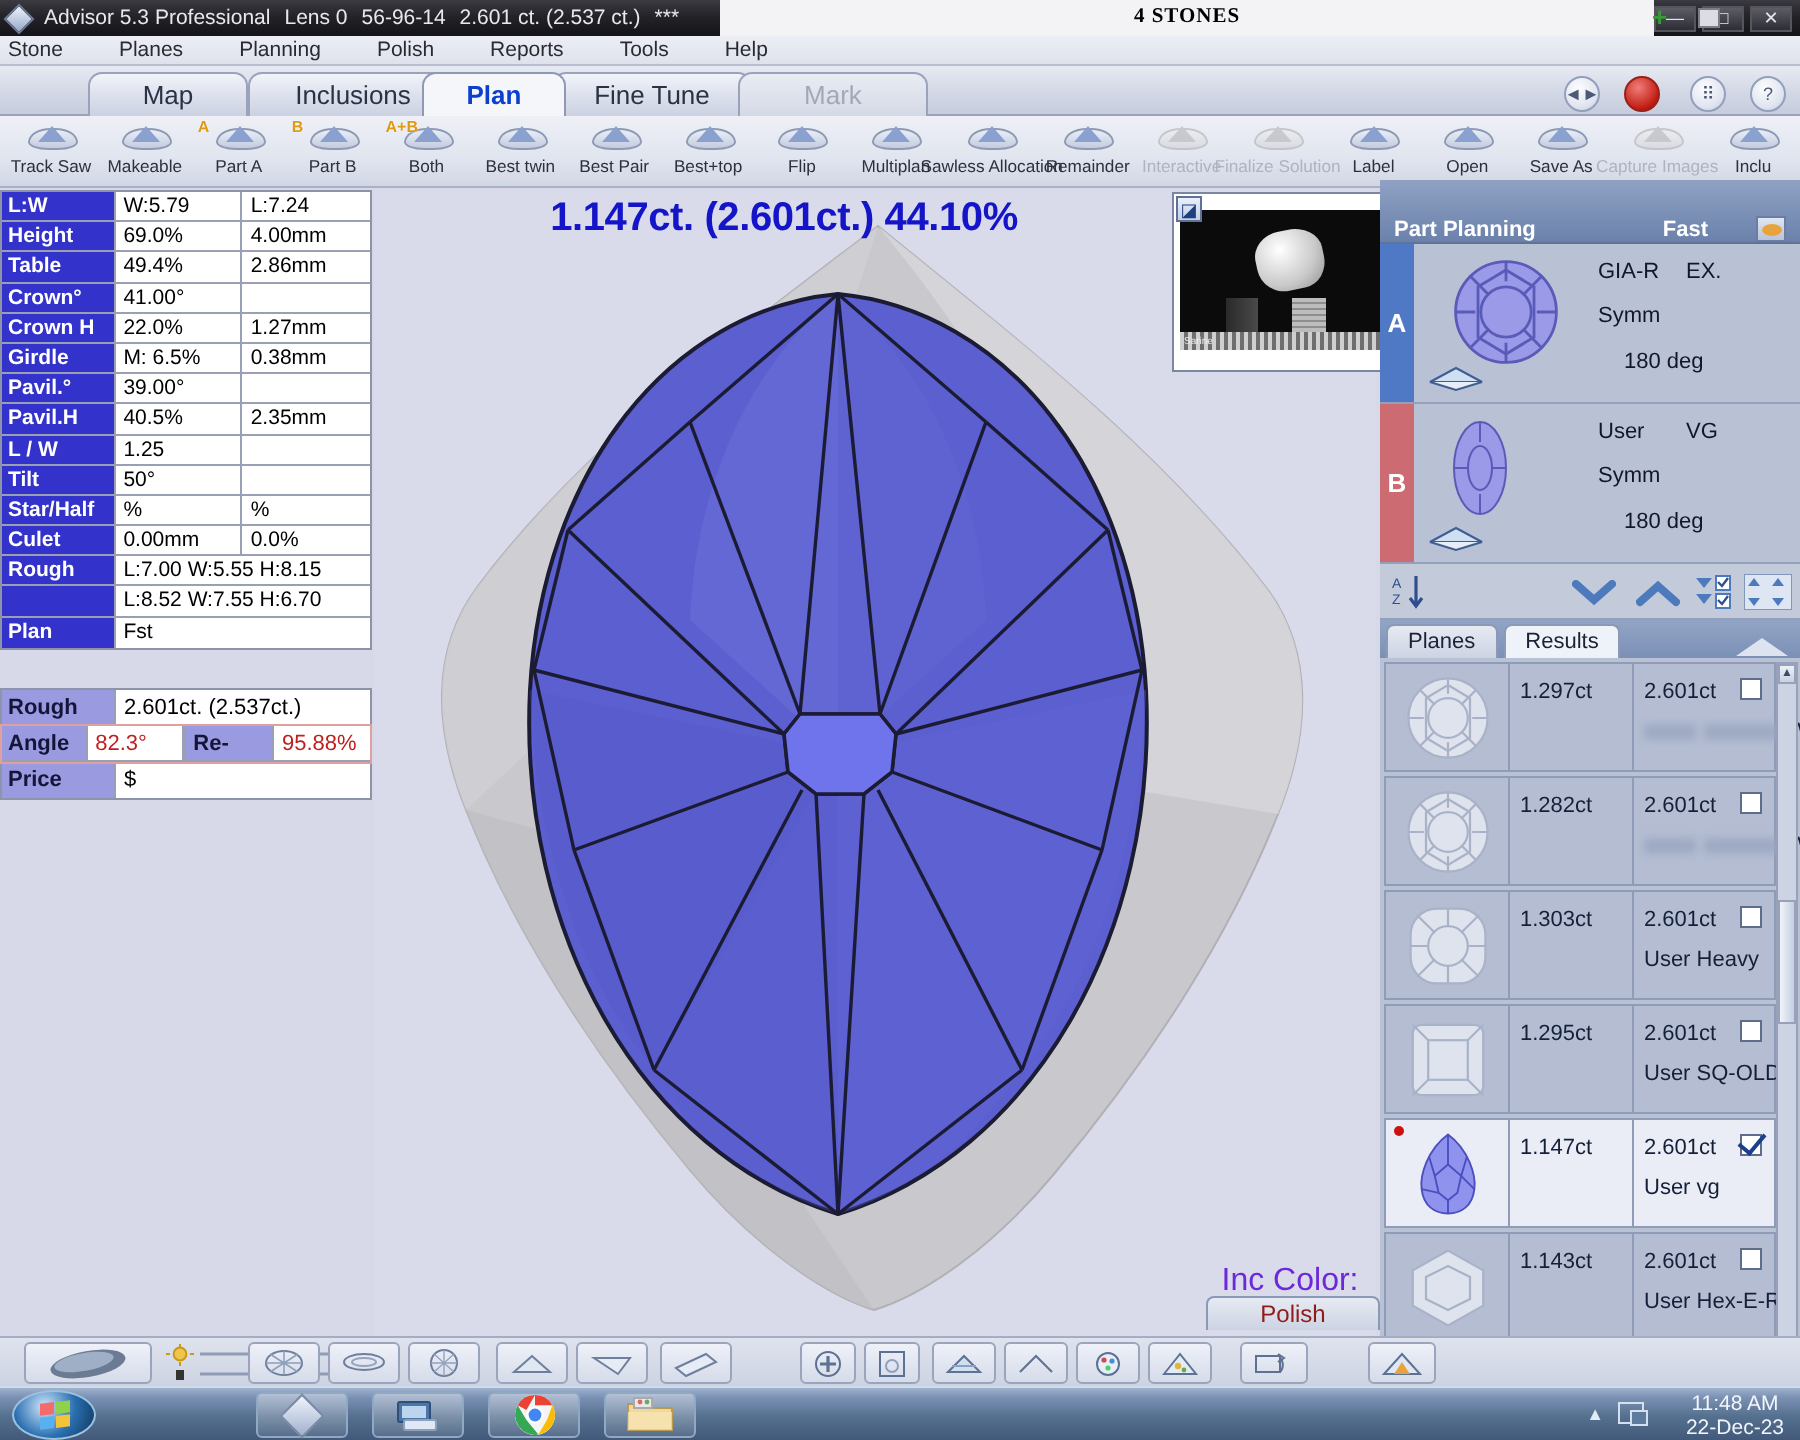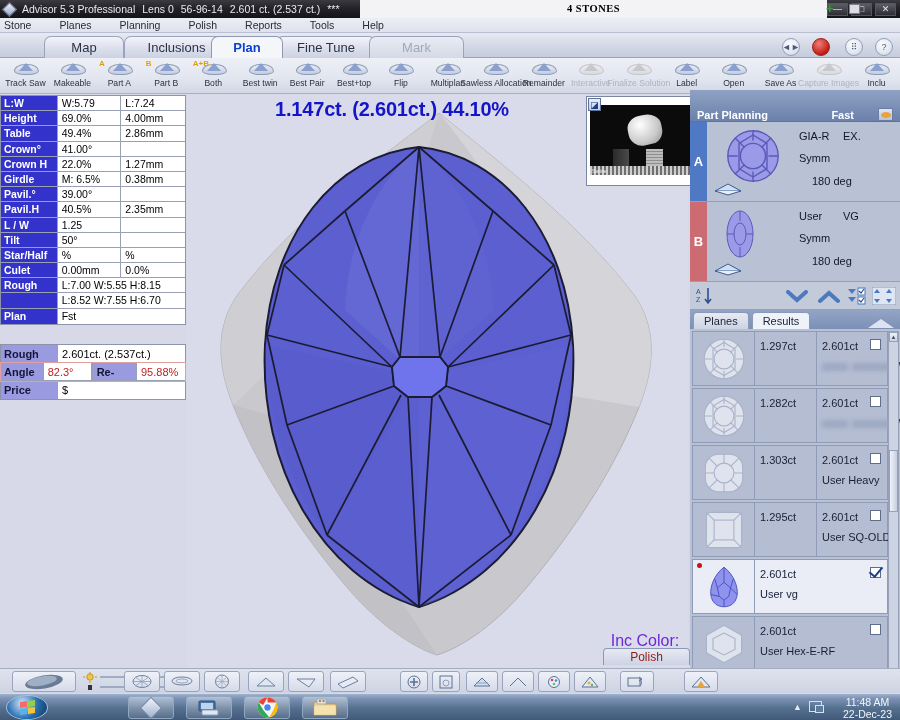--- a/index.html
+++ b/index.html
@@ -836,32 +836,34 @@
             <div class="reddot"></div>
      <div class="res-ic">
               <svg width="32" height="44" viewBox="0 0 34 46">
                 <path d="M17 2 C28 10 32 24 31 31 C30 40 24 44 17 44 C10 44 4 40 3 31 C2 24 6 10 17 2 Z" fill="#8f93ee" stroke="#4b4fbe"></path>
                 <g stroke="#4b4fbe" fill="none">
                   <path d="M17 18 L10 24 L12 33 L17 37 L22 33 L24 24 Z"></path>
                   <path d="M17 2 L17 18 M3 31 L12 33 M31 31 L24 24 M17 44 L17 37 M7 14 L10 24 M27 14 L24 24"></path>
                 </g>
               </svg>
             </div>
+     <div class="res-c1">1.147ct</div>
      <div class="res-c2">2.601ct
        <div class="res-sub">User vg</div>
        <div class="cbox ck"></div>
      </div>
           </div>
           <div class="resrow">
      <div class="res-ic">
               <svg width="44" height="44" viewBox="0 0 40 40">
                 <polygon points="20,3 36,12 36,28 20,37 4,28 4,12" fill="#dfe3ee" stroke="#a9b3c8"></polygon>
                 <polygon points="20,10 30,15 30,25 20,30 10,25 10,15" fill="none" stroke="#a9b3c8"></polygon>
               </svg>
             </div>
+     <div class="res-c1">1.143ct</div>
      <div class="res-c2">2.601ct
        <div class="res-sub">User Hex-E-RF</div>
        <div class="cbox"></div>
      </div>
           </div>
         </div>
     </div>
     <div class="scrollbar">
       <div class="sb-up">▲</div>
       <div class="sb-thumb"></div>

